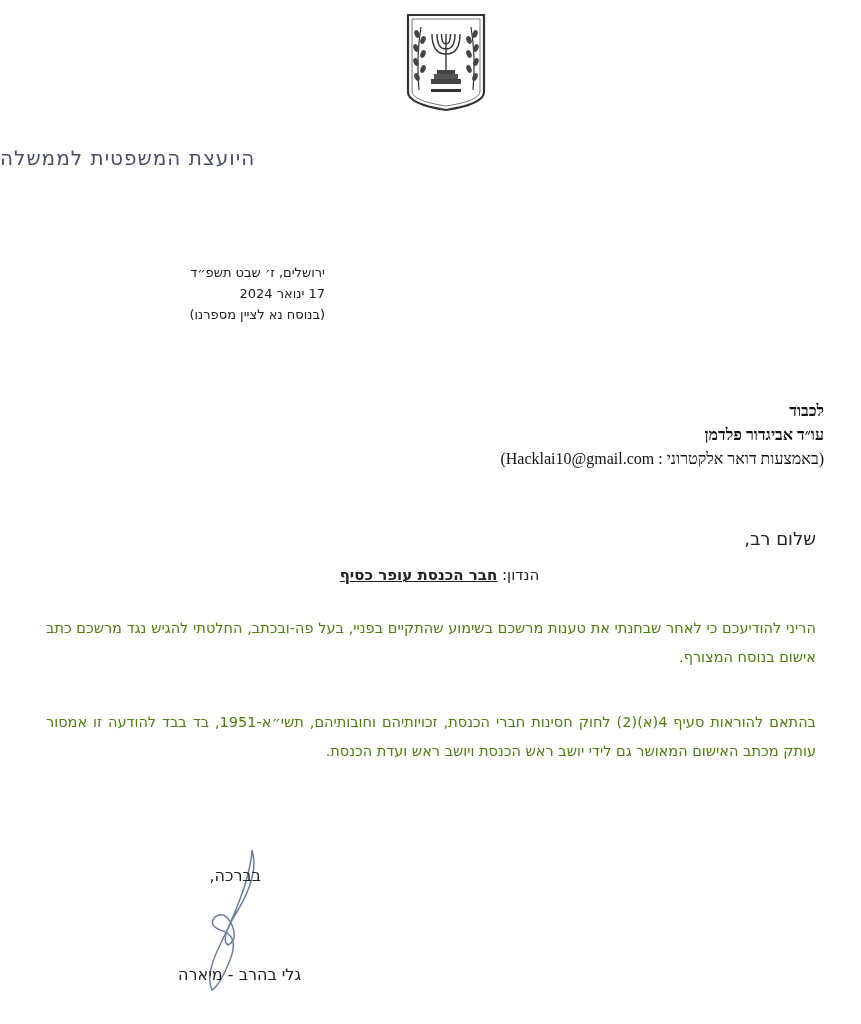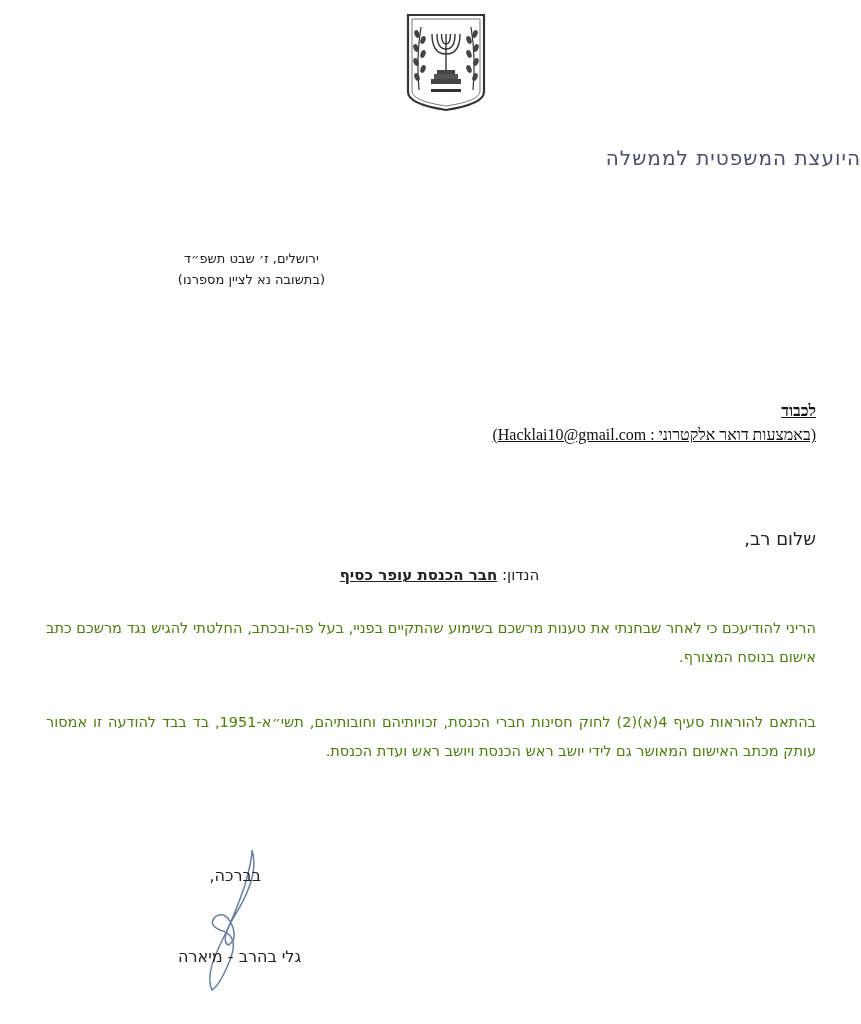--- a/index.html
+++ b/index.html
@@ -20,50 +20,49 @@
       left: 405px;
       top: 12px;
       width: 82px;
       height: 100px;
     }
     .office-title {
       position: absolute;
       top: 146px;
       left: 0;
       width: 861px;
-      text-align: right;
+      text-align: left;
       direction: rtl;
       font-size: 20px;
       color: #4a4f6a;
       letter-spacing: 1px;
     }
     .meta-block {
       position: absolute;
-      top: 248px;
+      top: 262px;
       right: 536px;
       direction: rtl;
-      text-align: center;
+      text-align: right;
       font-size: 13px;
       line-height: 21px;
       color: #222;
       white-space: nowrap;
     }
     .meta-block .num { direction: ltr; unicode-bidi: embed; }
     .recipients {
       position: absolute;
       top: 399px;
-      right: 45px;
+      right: 37px;
       direction: rtl;
       text-align: right;
       font-family: "Liberation Serif", "DejaVu Serif", serif;
       font-size: 16px;
       line-height: 24px;
       color: #111;
       white-space: nowrap;
-      text-decoration: underline;
     }
     .recipients .bold { font-weight: bold; }
     .recipients .underline { text-decoration: underline; }
     .recipients .email-line { font-weight: normal; font-size: 16px; text-align: right; }
     .greeting {
       position: absolute;
       top: 528px;
       right: 45px;
       direction: rtl;
       font-size: 18px;
@@ -99,21 +98,21 @@
       position: absolute;
       top: 866px;
       right: 560px;
       direction: rtl;
       text-align: right;
       font-size: 16px;
       color: #222;
       white-space: nowrap;
     }
     .signature-block .closing { display: block; margin-right: 40px; }
-    .signature-block .signer { display: block; margin-top: 62px; }
+    .signature-block .signer { display: block; margin-top: 80px; }
     .signature-svg {
       position: absolute;
       left: 190px;
       top: 845px;
       width: 80px;
       height: 150px;
     }
   </style>
 </head>
 <body>
@@ -154,25 +153,27 @@
     <rect x="29" y="62" width="24" height="5" fill="#555"></rect>
     <rect x="26" y="67" width="30" height="5" fill="#444"></rect>
     <rect x="26" y="77" width="30" height="3" fill="#333"></rect>
   </svg>
 </div>
 
 <div class="office-title">היועצת המשפטית לממשלה</div>
 
 <div class="meta-block">
   <div>ירושלים, ז׳ שבט תשפ״ד</div>
-  <div>(בתשובה נא לציין מספרנו)</div>
+  <div>17 ינואר 2024</div>
+  <div>(בנוסח נא לציין מספרנו)</div>
 </div>
 
 <div class="recipients">
   <div class="bold">לכבוד</div>
+  <div class="bold">עו״ד אביגדור פלדמן</div>
   <div class="email-line">
     <span>(באמצעות דואר אלקטרוני :</span>
     <span>Hacklai10@gmail.com)</span>
   </div>
 </div>
 
 <div class="greeting">שלום רב,</div>
 
 <div class="subject">
   <span>הנדון:</span>

